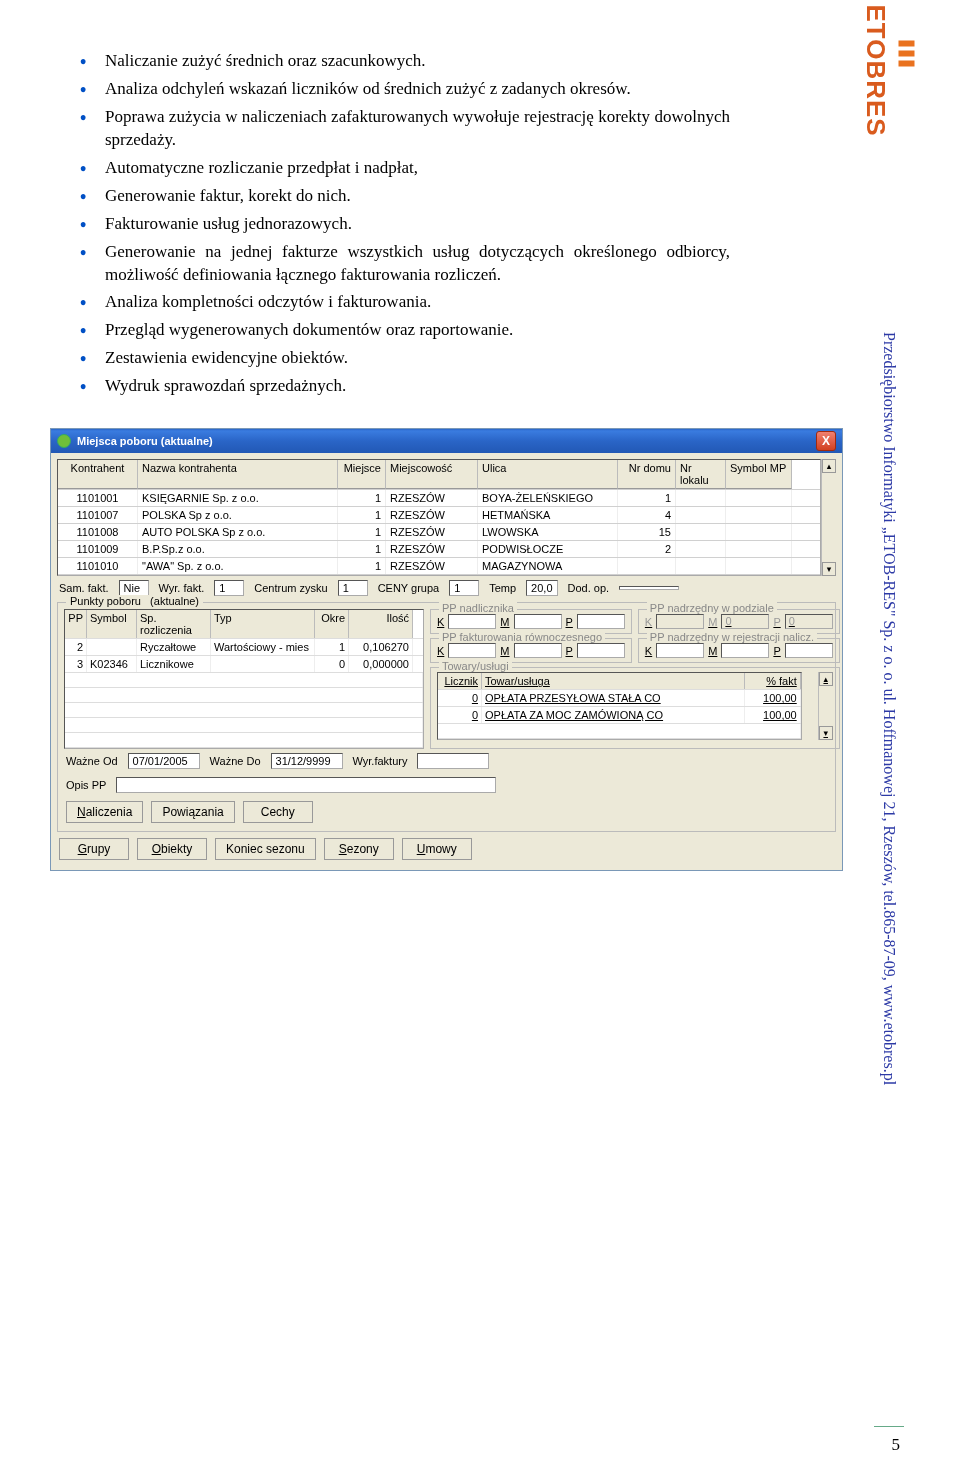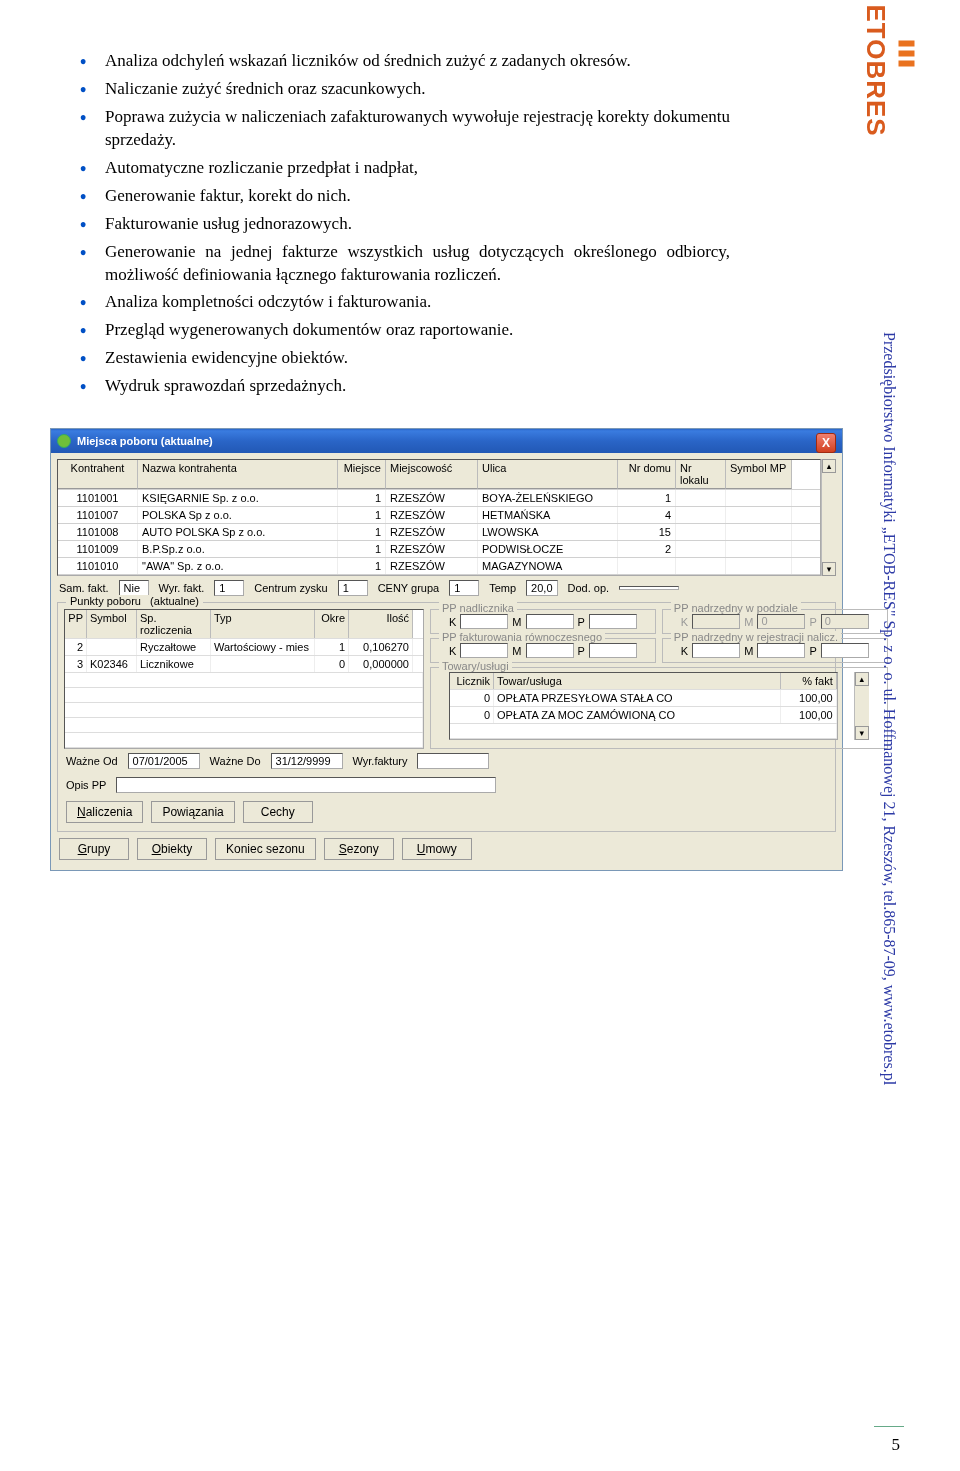--- a/index.html
+++ b/index.html
@@ -70,20 +70,21 @@
     font-size: 11px;
     background: #ece9d8;
     color: #000;
   }
   .titlebar {
     background: linear-gradient(to bottom, #2a65c7 0%, #3a7ce0 8%, #2a65c7 50%, #2258b5 100%);
     color: #fff;
     padding: 4px 6px;
     font-weight: bold;
     display: flex;
+    align-items: center;
     justify-content: space-between;
     height: 24px;
   }
   .titlebar .tleft { display: flex; align-items: center; gap: 6px; }
   .titlebar .app-ico {
     width: 14px; height: 14px; background: #6fbf3a; border-radius: 50%;
     border: 1px solid #3a6;
   }
   .close-btn {
     width: 20px; height: 20px;
@@ -157,21 +158,21 @@
   .mini-grid .mh, .mini-grid .mr { display:flex; border-bottom:1px solid #ddd; }
   .mini-grid .mh .mc { background:#ece9d8; border-right:1px solid #bbb; padding:2px 3px; }
   .mini-grid .mr .mc { padding:2px 3px; border-right:1px solid #eee; }
   .mc.pp { width:22px; text-align:right;}
   .mc.symbol { width:50px;}
   .mc.sproz { width:74px;}
   .mc.typ { width:104px;}
   .mc.okre { width:34px; text-align:right;}
   .mc.ilosc { width:64px; text-align:right;}
 
-  .kmp-box { border:1px solid #bbb; padding:4px 18px; position:relative; }
+  .kmp-box { border:1px solid #bbb; padding:4px 6px; position:relative;text-decoration:underline; }
   .kmp-box .legend { position:absolute; top:-8px; left:8px; background:#ece9d8; padding:0 3px; font-size:11px; color:#888;}
   .kmp-row { display:flex; gap:4px; align-items:center; font-size:11px;}
   .kmp-row .kbox { background:#fff; border:1px inset #aaa; width:48px; height:15px; padding:0 3px;}
   .kmp-row.disabled { color:#999;}
   .kmp-row.disabled .kbox { background:#ece9d8; color:#999; }
 
   .two-col { display:flex; gap:6px;}
   .two-col > div { flex:1; }
 
   .towary-grid { background:#fff; border:1px inset #aaa; font-size:11px; }
@@ -203,23 +204,23 @@
   }
   .pagenum-line {
     position:absolute; bottom: 44px; right: 56px; width: 30px; height:1px; background:#6a8;
   }
 </style>
 </head>
 <body>
 
 <div class="page">
   <ul class="bullet-list">
+    <li>Naliczanie zużyć średnich oraz szacunkowych.</li>
     <li>Analiza odchyleń wskazań liczników od średnich zużyć z zadanych okresów.</li>
-    <li>Naliczanie zużyć średnich oraz szacunkowych.</li>
-    <li>Poprawa zużycia w naliczeniach zafakturowanych wywołuje rejestrację korekty dokumentu sprzedaży.</li>
+    <li>Poprawa zużycia w naliczeniach zafakturowanych wywołuje rejestrację korekty dowolnych sprzedaży.</li>
     <li>Automatyczne rozliczanie przedpłat i nadpłat,</li>
     <li>Generowanie faktur, korekt do nich.</li>
     <li>Fakturowanie usług jednorazowych.</li>
     <li>Generowanie na jednej fakturze wszystkich usług dotyczących określonego odbiorcy, możliwość definiowania łącznego fakturowania rozliczeń.</li>
     <li>Analiza kompletności odczytów i fakturowania.</li>
     <li>Przegląd wygenerowanych dokumentów oraz raportowanie.</li>
     <li>Zestawienia ewidencyjne obiektów.</li>
     <li>Wydruk sprawozdań sprzedażnych.</li>
   </ul>
 

